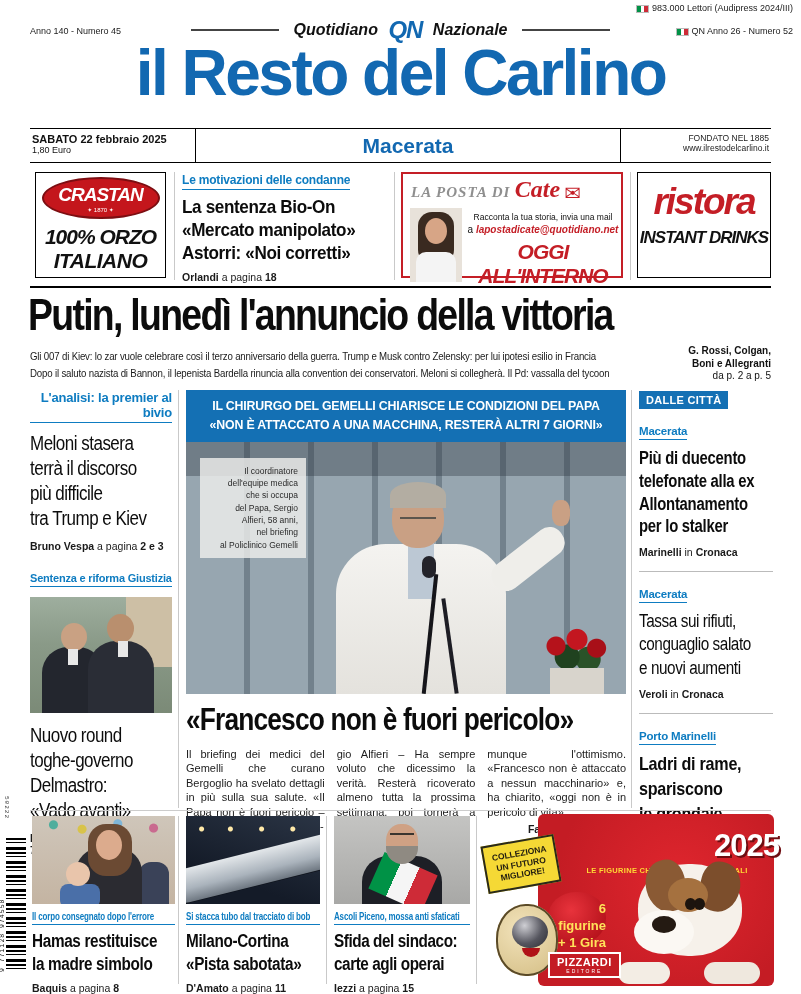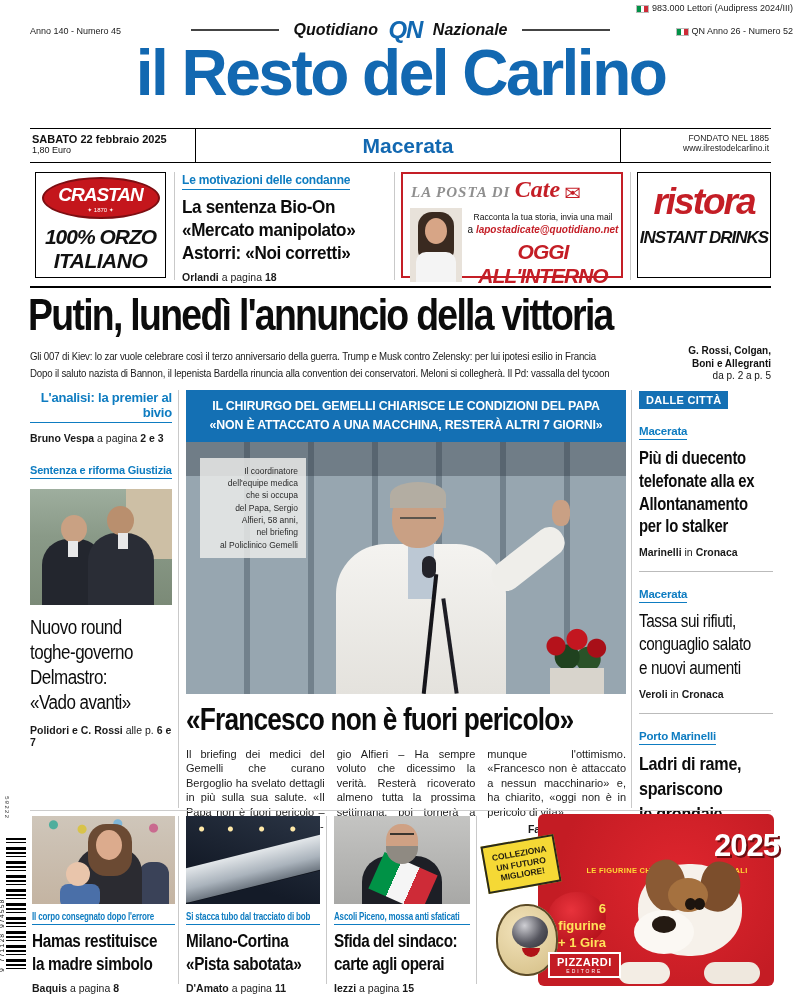--- a/index.html
+++ b/index.html
@@ -231,20 +231,26 @@
     <div class="pre" style="font-size:10px; font-weight:bold; line-height:1.3;">G. Rossi, Colgan,
 Boni e Allegranti</div>
     <div style="font-size:10px;">da p. 2 a p. 5</div>
   </div>
 
   <div class="vsep" style="left:178px; top:390px; height:418px;"></div>
   <div class="vsep" style="left:631px; top:390px; height:418px;"></div>
 
   <div class="abs" style="left:30px; top:390px; width:142px;">
     <span class="kicker" style="font-size:13px;text-align:right;">L'analisi: la premier al bivio</span>
+    <div style="overflow:hidden; margin-top:8px;">
+      <div class="pre cx85" style="font-size:20px; font-weight:normal; line-height:1.25; letter-spacing:-0.6px; color:#0c0c0c;">Meloni stasera
+terrà il discorso
+più difficile
+tra Trump e Kiev</div>
+    </div>
     <div class="byline" style="margin-top:9px;">
       <b>Bruno Vespa</b><span> a pagina </span><b>2 e 3</b>
     </div>
     <div style="margin-top:16px;">
       <span class="kicker" style="font-size:11px;">Sentenza e riforma Giustizia</span>
     </div>
     <div class="ph ph-justice" style="width:142px; height:116px; margin-top:10px;">
       <div class="bld"></div>
       <div class="man1"></div>
         <div class="h1"></div>

